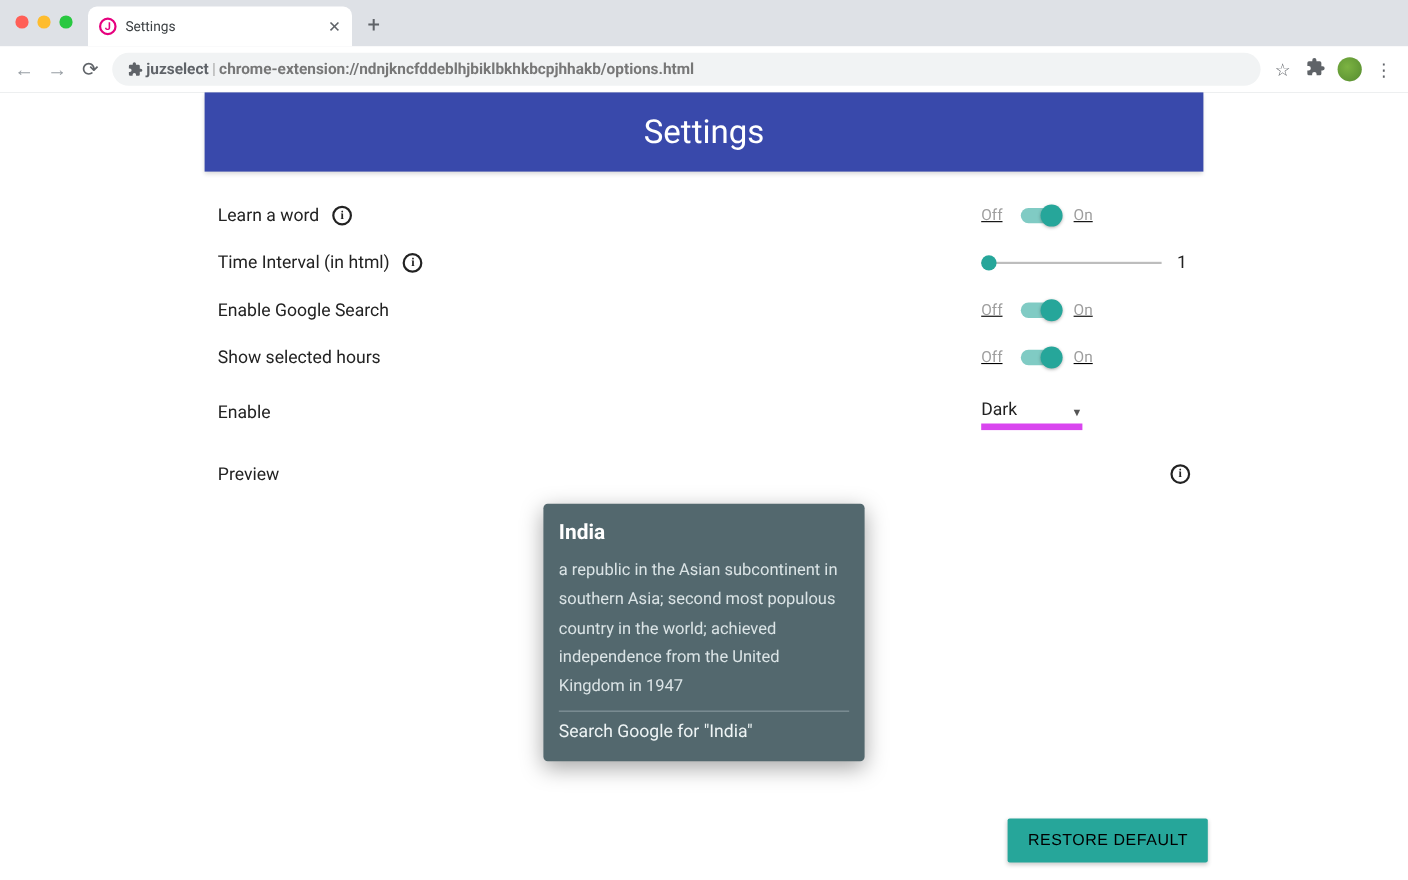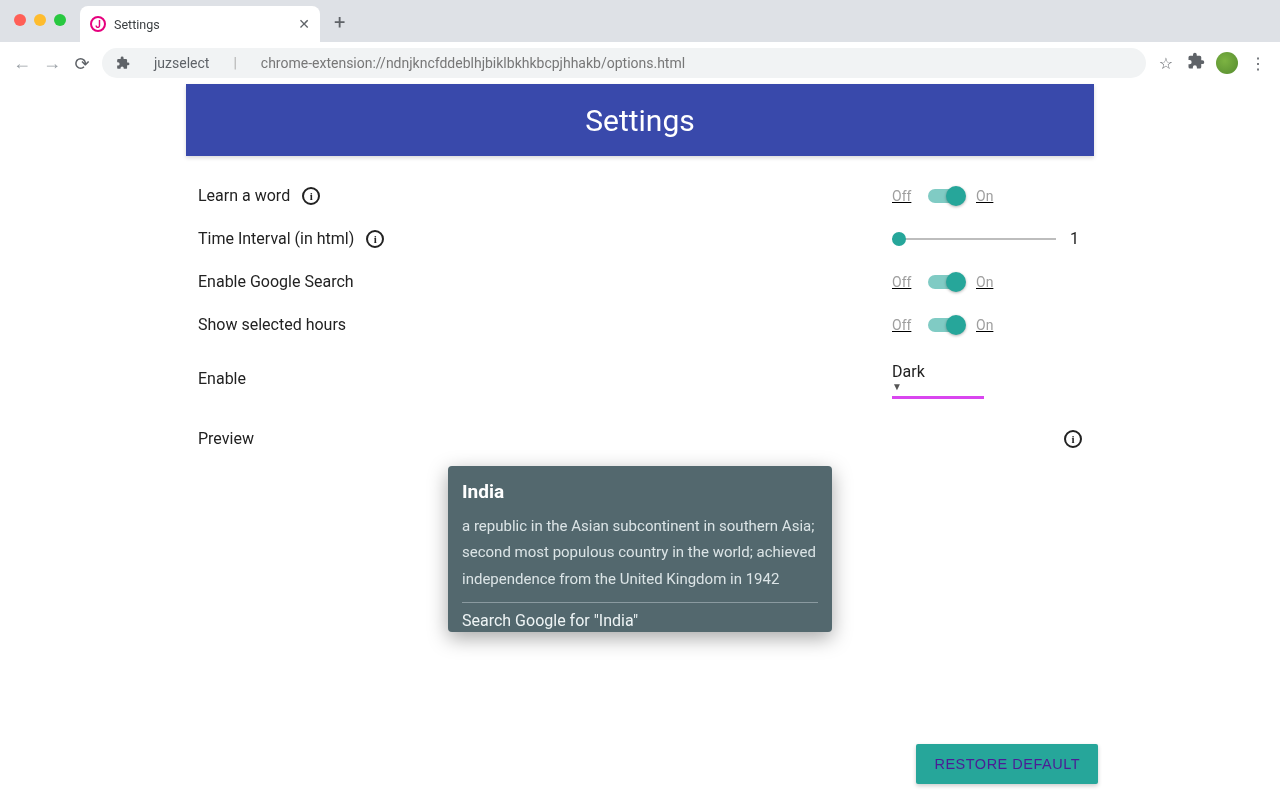--- a/index.html
+++ b/index.html
@@ -15,21 +15,21 @@
   .dot.green { background: #28c840; }
   .tab { background: #fff; height: 36px; width: 240px; margin-left: 70px; border-radius: 8px 8px 0 0; display: flex; align-items: center; padding: 0 10px; gap: 8px; }
   .tab-icon { width: 16px; height: 16px; border-radius: 50%; border: 2px solid #e6007e; display: flex; align-items: center; justify-content: center; color: #e6007e; font-size: 10px; font-weight: bold; }
   .tab-title { font-size: 12.5px; color: #3c4043; flex: 1; }
   .tab-close { color: #5f6368; font-size: 14px; cursor: pointer; }
   .new-tab { color: #5f6368; font-size: 20px; margin-left: 14px; margin-bottom: 8px; cursor: pointer; }
 
   .addr-bar { height: 42px; background: #fff; display: flex; align-items: center; padding: 0 12px; gap: 10px; }
   .nav-icon { color: #9aa0a6; font-size: 18px; cursor: pointer; width: 20px; text-align: center; }
   .nav-icon.active { color: #5f6368; }
-  .url-field { flex: 1; background: #f1f3f4; border-radius: 16px; height: 30px; display: flex; align-items: center; padding: 0 14px; gap: 24px; font-size: 14px; color: #5f6368; }
+  .url-field { flex: 1; background: #f1f3f4; border-radius: 16px; height: 30px; display: flex; align-items: center; padding: 0 14px; gap: 3px; font-size: 14px; color: #5f6368; font-weight: bold; }
   .url-ext { color: #5f6368; }
   .url-sep { color: #b0b0b0; }
   .url-path { color: #777; text-align: center; }
   .addr-icon { color: #5f6368; font-size: 16px; cursor: pointer; width: 20px; text-align: center; }
   .ext-avatar { width: 22px; height: 22px; border-radius: 50%; background: radial-gradient(circle at 40% 40%, #7cb342, #558b2f); }
 
   
   .page { padding: 0; display: flex; flex-direction: column; align-items: center; }
   .header-banner { width: 908px; height: 72px; background: #3949ab; color: #fff; display: flex; align-items: center; justify-content: center; font-size: 30px; font-weight: 400; box-shadow: 0 2px 4px rgba(0,0,0,0.15); }
 
@@ -45,31 +45,31 @@
   .toggle-text.on { text-align: left; }
   .toggle { width: 36px; height: 14px; background: #80cbc4; border-radius: 10px; position: relative; cursor: pointer; }
   .toggle-knob { width: 20px; height: 20px; background: #26a69a; border-radius: 50%; position: absolute; top: -3px; right: -2px; box-shadow: 0 1px 3px rgba(0,0,0,0.3); }
 
   .slider-group { display: flex; align-items: center; gap: 14px; width: 190px; }
   .slider-track { flex: 1; height: 2px; background: #bdbdbd; position: relative; }
   .slider-knob { width: 14px; height: 14px; background: #26a69a; border-radius: 50%; position: absolute; top: -6px; left: 0; }
   .slider-value { font-size: 16px; color: #222; width: 12px; }
 
   .select-group { width: 190px; display: flex; align-items: center; position: relative; }
-  .select-box { border-bottom: 3px solid #d946ef; padding: 4px 0; width: 92px; display: flex; align-items: flex-start; justify-content: space-between; font-size: 16px; color: #222; cursor: pointer; flex-direction: column; }
+  .select-box { border-bottom: 6px solid #d946ef; padding: 4px 0; width: 92px; display: flex; align-items: flex-end; justify-content: space-between; font-size: 16px; color: #222; cursor: pointer; }
   .select-arrow { font-size: 10px; color: #555; }
 
   .preview-label { text-align: center; font-size: 16px; color: #222; display: flex; align-items: center; justify-content: space-between; gap: 8px; margin: 30px 0 18px 0; }
 
-  .preview-card { width: 384px; margin: 0 auto; background: #53686e; border-radius: 4px; box-shadow: 0 6px 20px rgba(0,0,0,0.35); padding: 14px 14px 2px 14px; color: #e8eef0; }
+  .preview-card { width: 292px; margin: 0 auto; background: #53686e; border-radius: 4px; box-shadow: 0 6px 20px rgba(0,0,0,0.35); padding: 14px 14px 18px 14px; color: #e8eef0; }
   .card-title { font-size: 19px; font-weight: 700; color: #fff; margin-bottom: 10px; }
   .card-body { font-size: 15px; line-height: 1.75; color: #dbe4e6; border-bottom: 1px solid #8a9aa0; padding-bottom: 10px; }
   .card-action { font-size: 16px; color: #eef4f5; padding-top: 8px; cursor: pointer; }
 
-  .restore-btn { position: absolute; right: 182px; top: 744px; background: #26a69a; color: #4c1d95; border: none; padding: 12px 18px; font-size: 14.5px; font-weight: 500; letter-spacing: 0.5px; cursor: pointer; border-radius: 2px; box-shadow: 0 2px 4px rgba(0,0,0,0.2); }
+  .restore-btn { position: absolute; right: 182px; top: 744px; background: #26a69a; color: #000000; border: none; padding: 12px 18px; font-size: 14.5px; font-weight: 500; letter-spacing: 0.5px; cursor: pointer; border-radius: 2px; box-shadow: 0 2px 4px rgba(0,0,0,0.2); }
 
   svg.puzzle { width: 14px; height: 14px; fill: #5f6368; }
 </style>
 </head>
 <body>
 
 <div class="browser-chrome">
   <div class="tab-bar">
     <div class="window-dots">
       <div class="dot red"></div>
@@ -178,21 +178,21 @@
       </div>
     </div>
 
     <div class="preview-label">
       <span>Preview</span>
       <span class="info-icon">i</span>
     </div>
 
     <div class="preview-card">
       <div class="card-title">India</div>
-      <div class="card-body">a republic in the Asian subcontinent in southern Asia; second most populous country in the world; achieved independence from the United Kingdom in 1942</div>
+      <div class="card-body">a republic in the Asian subcontinent in southern Asia; second most populous country in the world; achieved independence from the United Kingdom in 1947</div>
       <div class="card-action">Search Google for "India"</div>
     </div>
 
   </div>
 </div>
 
 <button class="restore-btn">
   <span>RESTORE DEFAULT</span>
 </button>
 

